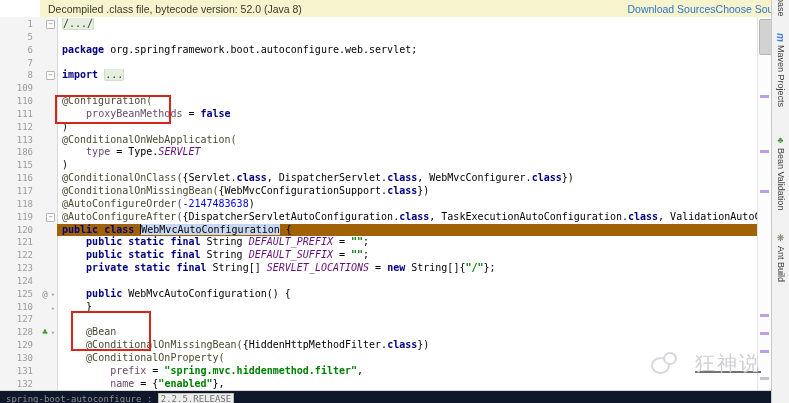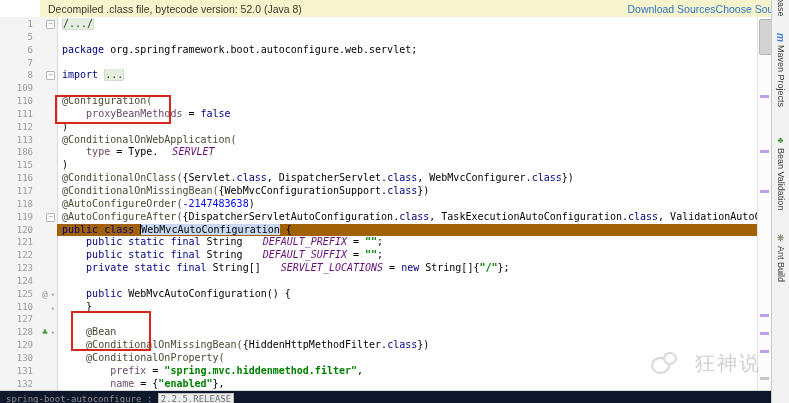--- a/index.html
+++ b/index.html
@@ -14,26 +14,26 @@
   
   .editor{position:absolute;left:0;top:17px;width:772px;height:373px;background:#fff;overflow:hidden;}
   .gutter-bg{position:absolute;left:0;top:0;width:57px;height:100%;background:#f4f4f4;border-right:1px solid #d9d9d9;}
   .rows{position:absolute;left:0;top:1px;width:758px;}
   .row{position:relative;display:flex;height:12.85px;line-height:12.85px;
        font-family:"DejaVu Sans Mono",monospace;font-size:10px;white-space:pre;}
   .ln{width:33px;text-align:right;color:#999b9e;font-size:9px;flex:none;}
   .gut{width:24px;flex:none;position:relative;font-size:8px;color:#8a8a8a;text-align:center;line-height:12px;}
   .code{flex:1;padding-left:5px;color:#000;overflow:hidden;}
   .row.cur .code{background:#a16207;}
-  .k{color:#000080;font-weight:normal;}
+  .k{color:#000080;font-weight:bold;}
   .s{color:#008000;font-weight:bold;}
   .n{color:#0000ff;}
   .a{color:#4a4a32;}
   .at{color:#6a4a6a;}
-  .f{color:#660e7a;font-style:italic;margin-left:14px;}
+  .f{color:#660e7a;font-style:italic;}
   .fold{background:#e4efe0;border:1px solid #cfe0c8;border-radius:2px;color:#333;}
   .sel{background:#c8d8f2;}
   .caret{display:inline-block;width:1px;height:10px;background:#000;vertical-align:-1px;}
   .foldmark{position:absolute;right:2px;top:2px;width:7px;height:7px;border:1px solid #b6b6b6;background:#fff;
             color:#777;font-size:7px;line-height:6px;text-align:center;border-radius:1px;}
   .arrowmark{position:absolute;right:2px;top:1px;color:#a9a9a9;font-size:7px;}
   .gicon-at{color:#8a8a8a;font-size:9px;}
   .gicon-bean{color:#3f9c35;font-size:9px;}
   
   .redbox{position:absolute;border:2px solid #d9261c;pointer-events:none;}
@@ -51,21 +51,21 @@
   .vicon{writing-mode:vertical-rl;font-size:9px;margin-bottom:3px;}
   .vicon.m{color:#4a7edd;font-style:italic;font-weight:bold;font-size:10px;}
   .vicon.bean{color:#3f9c35;}
   .vicon.ant{color:#7d7460;}
   
   .bottom{position:absolute;left:0;top:390px;width:772px;height:13px;background:#0f172a;border-top:1px solid #d7d7d7;
           overflow:hidden;font-family:"DejaVu Sans Mono",monospace;font-size:9px;color:#8f8f8f;}
   .bottom .inner{padding:3px 0 0 6px;white-space:nowrap;}
   .bottom .ver{border:1px solid #bdbdbd;background:#ececec;padding:0 2px;color:#6f6f6f;}
   
-  .wm{position:absolute;right:28px;top:350px;display:flex;align-items:center;gap:16px;opacity:0.55;pointer-events:none;}
+  .wm{position:absolute;right:28px;top:350px;display:flex;align-items:center;gap:16px;opacity:0.55;pointer-events:none;text-decoration:underline;}
   .wm-icon{position:relative;width:28px;height:24px;}
   .wm-icon .c1{position:absolute;left:0;bottom:2px;width:15px;height:13px;border:2px solid #b7b7c2;border-radius:50%;}
   .wm-icon .c2{position:absolute;right:2px;top:0;width:10px;height:9px;border:2px solid #b7b7c2;border-radius:50%;background:#fff;}
   .wm-text{font-size:20px;color:#a9a9b4;letter-spacing:2px;font-family:"DejaVu Sans",sans-serif;}
 </style>
 </head>
 <body>
 
 <div class="app">
 

